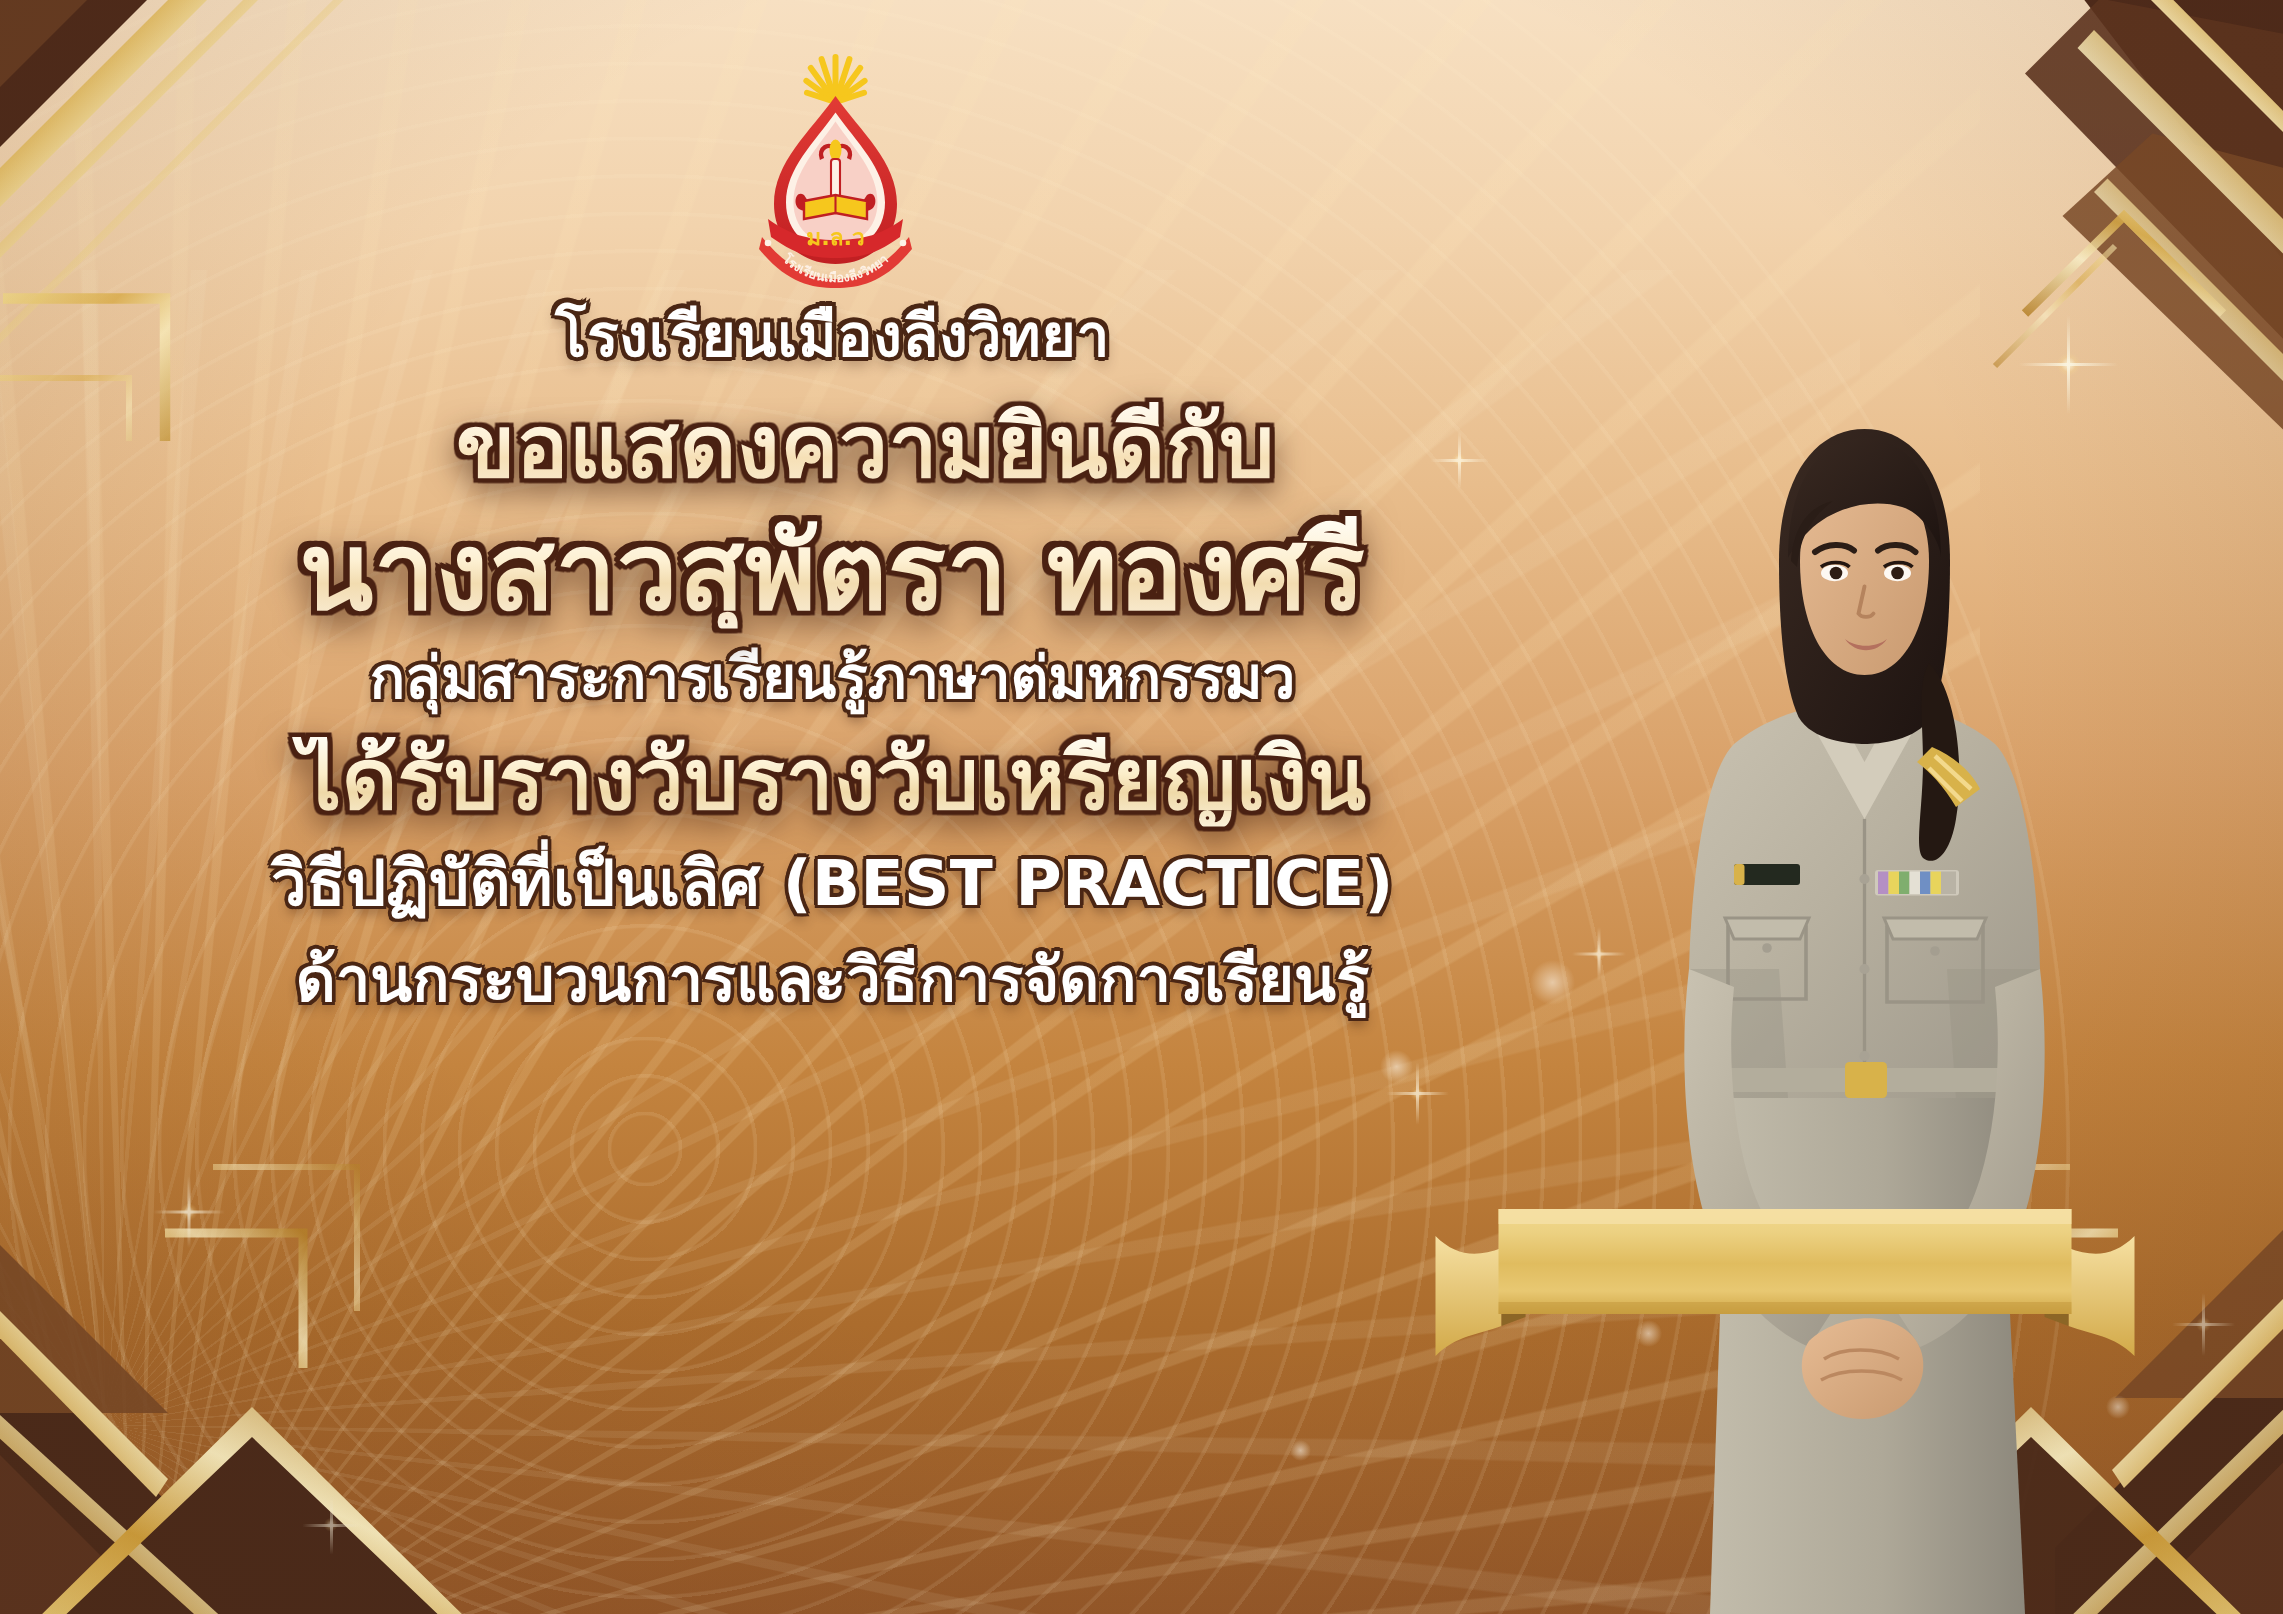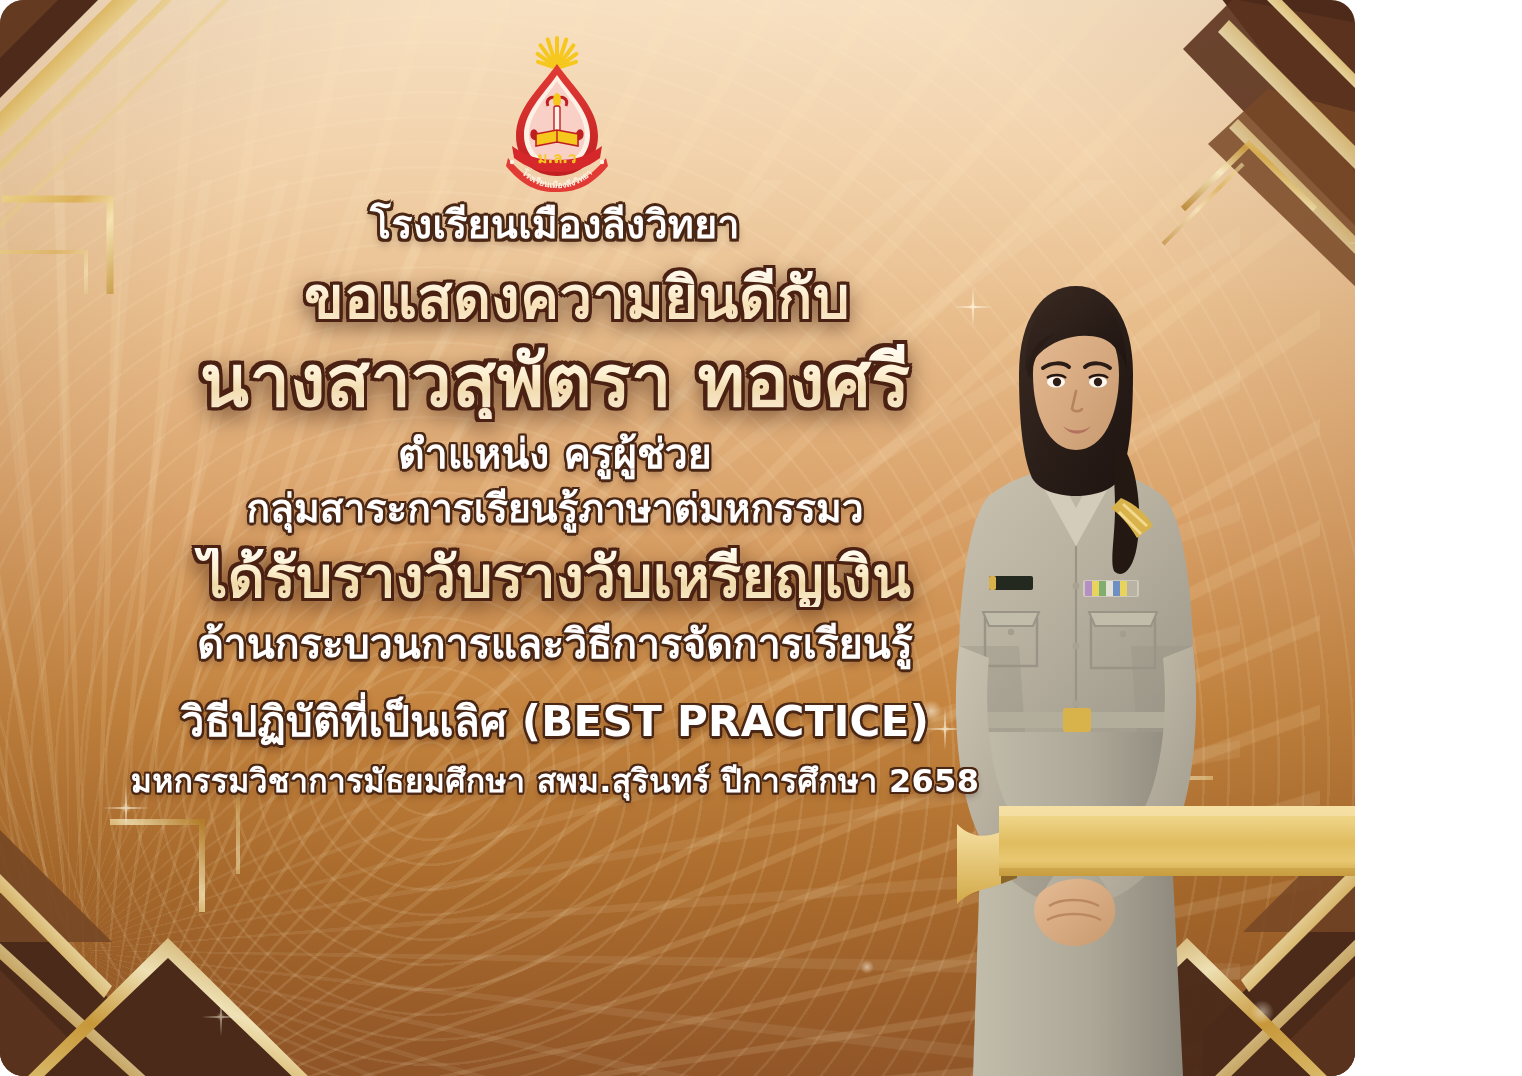--- a/index.html
+++ b/index.html
@@ -6,33 +6,32 @@
 
   html, body {
     width: 1522px;
     height: 1076px;
     overflow: hidden;
     font-family: "Liberation Sans", "DejaVu Sans", sans-serif;
   }
 
   #poster {
     position: relative;
-    width: 1355px;
+    width: 1522px;
     height: 1076px;
     overflow: hidden;
     background:
       linear-gradient(180deg,
         #f7e0c2 0%,
         #f2d3ad 14%,
         #e8bd8c 30%,
         #d9a169 48%,
         #c4843f 66%,
         #ab6c2d 82%,
         #96592a 100%);
-    border-radius: 24px;
   }
 
   
   .rays {
     position: absolute;
     left: -180px;
     bottom: -260px;
     width: 1500px;
     height: 1500px;
     background: repeating-conic-gradient(from 0deg at 18% 88%,
@@ -603,27 +602,25 @@
   </div>
 
   <div id="text-col">
 
     <div class="line thai school-name">โรงเรียนเมืองลีงวิทยา</div>
 
     <div class="line thai congrats">ขอแสดงความยินดีกับ</div>
 
     <div class="line thai person-name">นางสาวสุพัตรา ทองศรี</div>
 
-    <div class="line thai position">ตำแหน่ง ครูผู้ช่วย</div>
 
     <div class="line thai department">กลุ่มสาระการเรียนรู้ภาษาต่มหกรรมว</div>
 
     <div class="line thai award">ได้รับรางวับรางวับเหรียญเงิน</div>
 
+    <div class="line thai best-practice">วิธีปฏิบัติที่เป็นเลิศ (BEST PRACTICE)</div>
+
     <div class="line thai aspect">ด้านกระบวนการและวิธีการจัดการเรียนรู้</div>
 
-    <div class="line thai best-practice">วิธีปฏิบัติที่เป็นเลิศ (BEST PRACTICE)</div>
-
-    <div class="line thai event">มหกรรมวิชาการมัธยมศึกษา สพม.สุรินทร์ ปีการศึกษา 2658</div>
   </div>
 
   <div class="vignette"></div>
 </div>
 
 </body></html>

